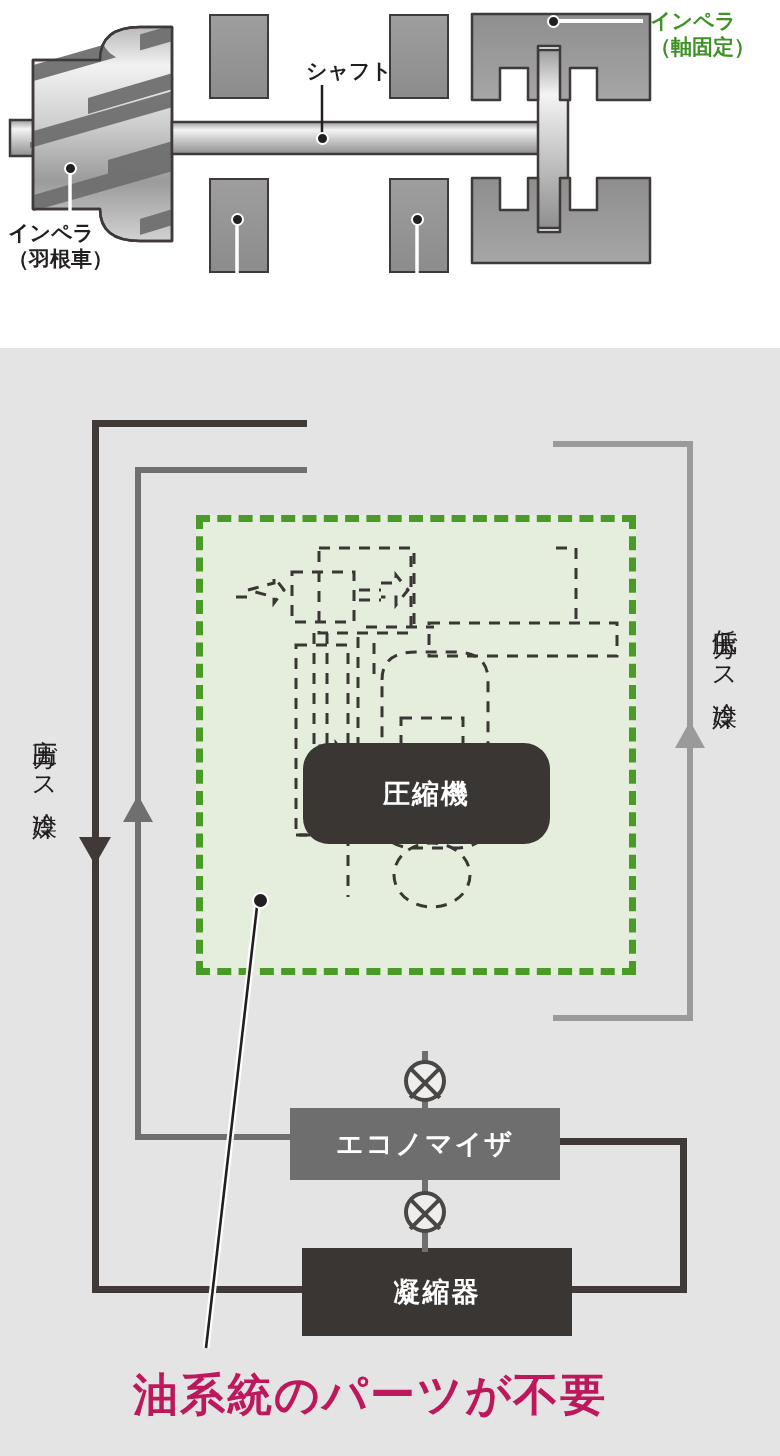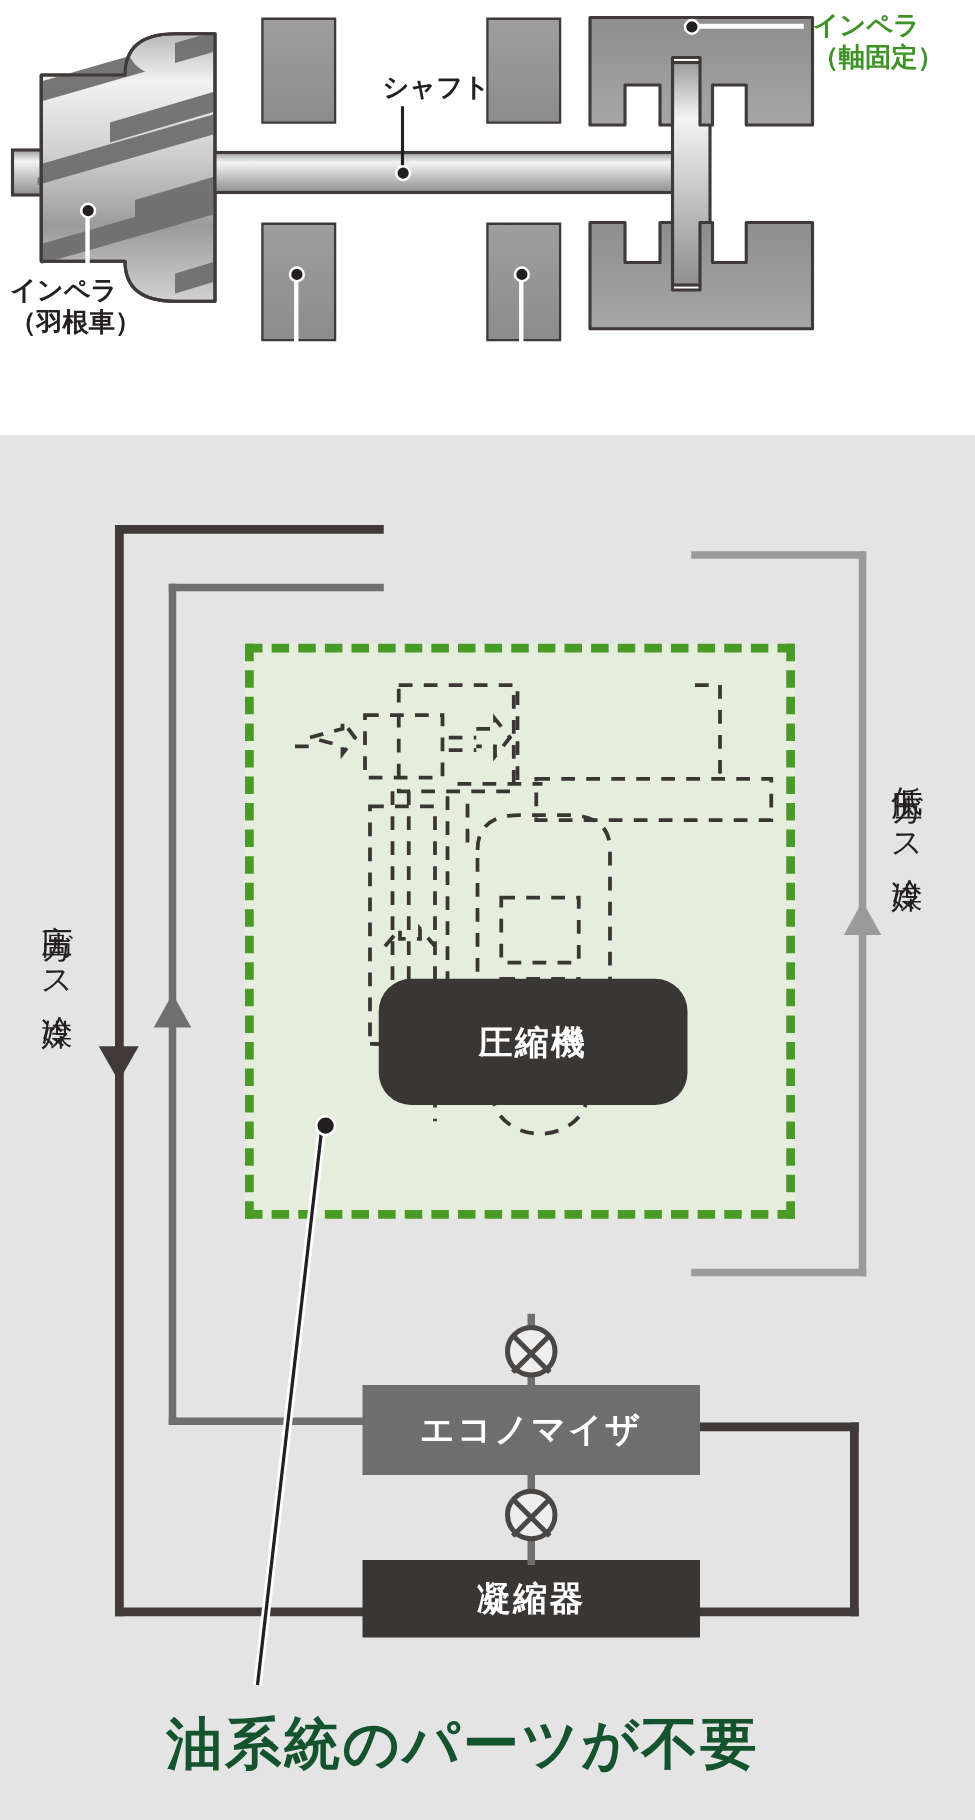--- a/index.html
+++ b/index.html
@@ -27,37 +27,37 @@
   #bot-panel{position:absolute;left:0;top:348px;width:780px;height:1108px;background:#e4e4e4;}
 
   .pipe{position:absolute;background:#6f6f6f;}
   .pipe-dark{position:absolute;background:#3f3a38;}
   .pipe-light{position:absolute;background:#9a9a9a;}
 
   .arrow{position:absolute;width:0;height:0;}
 
   .box{position:absolute;box-sizing:border-box;display:flex;align-items:center;
        justify-content:center;color:#ffffff;font-weight:700;font-size:27px;letter-spacing:2px;}
-  .box-compressor{background:#3a3634;border-radius:26px;margin-top:40px;}
+  .box-compressor{background:#3a3634;border-radius:26px;}
   .box-evap{background:#8f8f8f;}
   .box-econ{background:#6e6e6e;}
   .box-cond{background:#3a3634;}
 
   .vlabel{position:absolute;writing-mode:vertical-rl;text-orientation:upright;
           color:#231f20;font-size:25px;font-weight:500;letter-spacing:4px;line-height:1;}
 
   .greenbox{position:absolute;background:#e5eedd;
             border:7px dashed #4a9a27;box-sizing:border-box;}
 
   .valve{position:absolute;width:42px;height:42px;border-radius:50%;
          border:4px solid #4a4644;box-sizing:border-box;background:#eeeeee;}
   .valve i{position:absolute;left:50%;top:-2px;width:4px;height:42px;background:#4a4644;
            margin-left:-2px;transform-origin:50% 50%;}
 
-  .bigcaption{position:absolute;color:#14532d;font-weight:700;font-size:45px;
+  .bigcaption{position:absolute;color:#be185d;font-weight:700;font-size:45px;
               letter-spacing:2px;white-space:nowrap;}
 
   svg.overlay{position:absolute;left:0;top:0;overflow:visible;}
 </style>
 </head>
 <body>
 
 <div id="root">
 
   <div id="top-panel">
@@ -214,21 +214,21 @@
         </g>
       </svg>
     </div>
 
     <div class="box box-compressor" style="left:303px;top:395px;width:247px;height:101px;
                 display:flex;">圧縮機</div>
 
 
     <div class="box box-econ" style="left:290px;top:760px;width:270px;height:72px;">エコノマイザ</div>
 
-    <div class="box box-cond" style="left:290px;top:900px;width:270px;height:62px;">凝縮器</div>
+    <div class="box box-cond" style="left:302px;top:900px;width:270px;height:88px;">凝縮器</div>
 
     <div class="pipe" style="left:422px;top:703px;width:6px;height:60px;"></div>
     <div class="valve" style="left:404px;top:712px;">
       <i style="transform:rotate(45deg);"></i>
       <i style="transform:rotate(-45deg);"></i>
     </div>
 
     <div class="pipe" style="left:422px;top:830px;width:6px;height:74px;"></div>
     <div class="valve" style="left:404px;top:843px;">
       <i style="transform:rotate(45deg);"></i>

